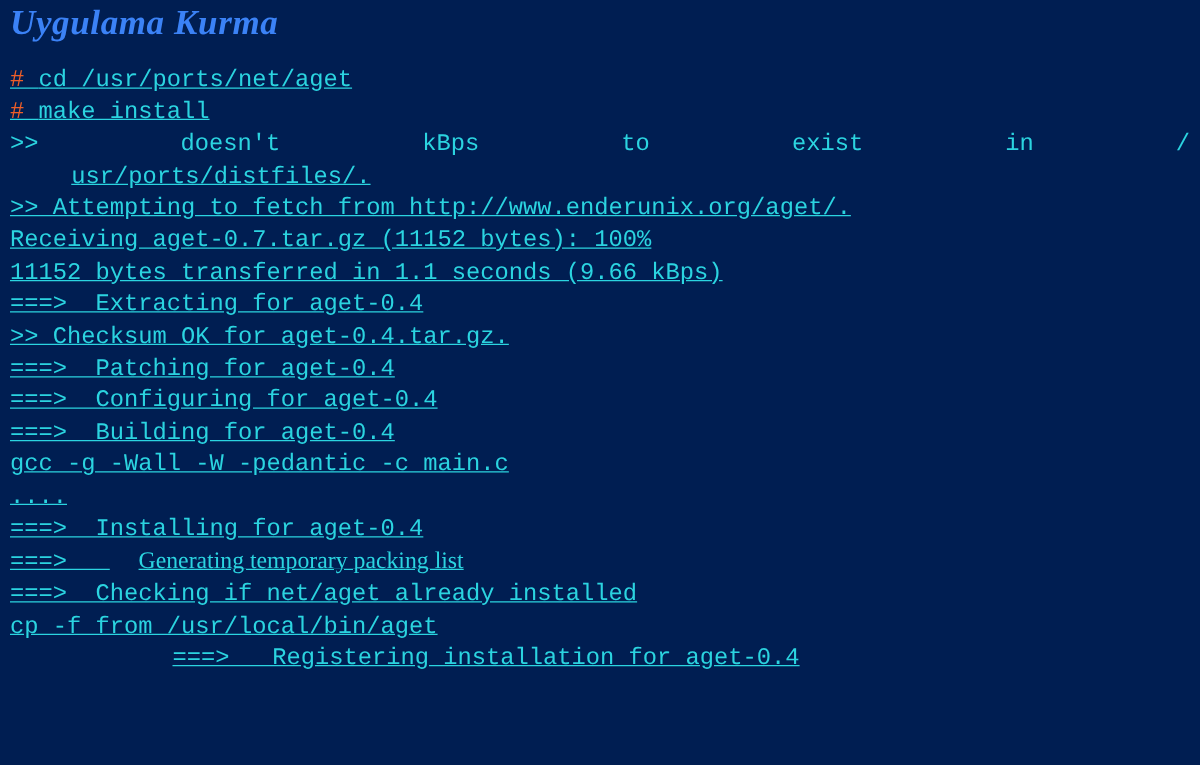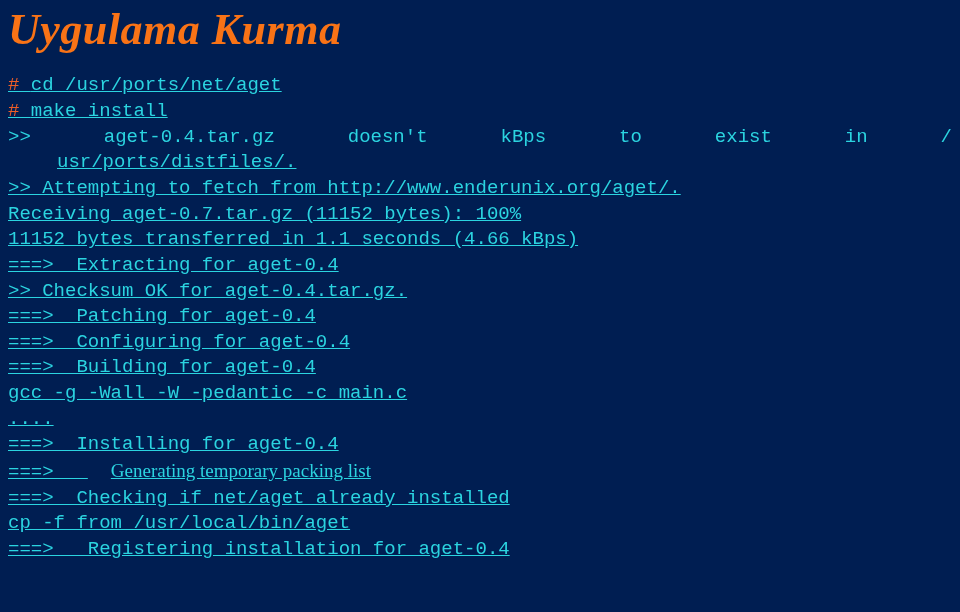--- a/index.html
+++ b/index.html
@@ -7,62 +7,61 @@
       width: 960px;
       height: 612px;
       background: #001e52;
       font-family: "Courier New", monospace;
       font-size: 19px;
       line-height: 1.35;
       padding: 0 8px;
       overflow: hidden;
     }
     .title {
-      color: #f97316;
+      color: #3b82f6;
       font-family: Georgia, "Times New Roman", serif;
-      font-size: 44px;
+      font-size: 28px;
       font-weight: bold;
       font-style: italic;
       margin-bottom: 14px;
       letter-spacing: 0.5px;
     }
     .line { white-space: pre; color: #2bd4e0; text-decoration: underline; }
     .orange { color: #ed5e28; }
     .serif { font-family: Georgia, "Times New Roman", serif; font-style: normal; margin-left: 23px; }
     .justify {
       display: flex;
       justify-content: space-between;
       color: #2bd4e0;
     }
     .justify span { white-space: pre; }
     .indent1 { margin-left: 49px; }
-    .indent-center { }
+    .indent-center { margin-left: 130px; }
   </style>
 </head>
 <body>
 
 <div class="title">Uygulama Kurma</div>
 
 <div class="line"><span class="orange"># </span><span>cd /usr/ports/net/aget</span></div>
 <div class="line"><span class="orange"># </span><span>make install</span></div>
 
 <div class="justify">
   <span>&gt;&gt;</span>
-  <span>aget-0.4.tar.gz</span>
   <span>doesn't</span>
   <span>kBps</span>
   <span>to</span>
   <span>exist</span>
   <span>in</span>
   <span>/</span>
 </div>
 <div class="line indent1"><span>usr/ports/distfiles/.</span></div>
 <div class="line"><span>&gt;&gt; Attempting to fetch from http://www.enderunix.org/aget/.</span></div>
 <div class="line"><span>Receiving aget-0.7.tar.gz (11152 bytes): 100%</span></div>
-<div class="line"><span>11152 bytes transferred in 1.1 seconds (4.66 kBps)</span></div>
+<div class="line"><span>11152 bytes transferred in 1.1 seconds (9.66 kBps)</span></div>
 <div class="line"><span>===&gt;  Extracting for aget-0.4</span></div>
 <div class="line"><span>&gt;&gt; Checksum OK for aget-0.4.tar.gz.</span></div>
 <div class="line"><span>===&gt;  Patching for aget-0.4</span></div>
 <div class="line"><span>===&gt;  Configuring for aget-0.4</span></div>
 <div class="line"><span>===&gt;  Building for aget-0.4</span></div>
 <div class="line"><span>gcc -g -Wall -W -pedantic -c main.c</span></div>
 <div class="line"><span>....</span></div>
 <div class="line"><span>===&gt;  Installing for aget-0.4</span></div>
 <div class="line"><span>===&gt;   </span><span class="serif">Generating temporary packing list</span></div>
 <div class="line"><span>===&gt;  Checking if net/aget already installed</span></div>

